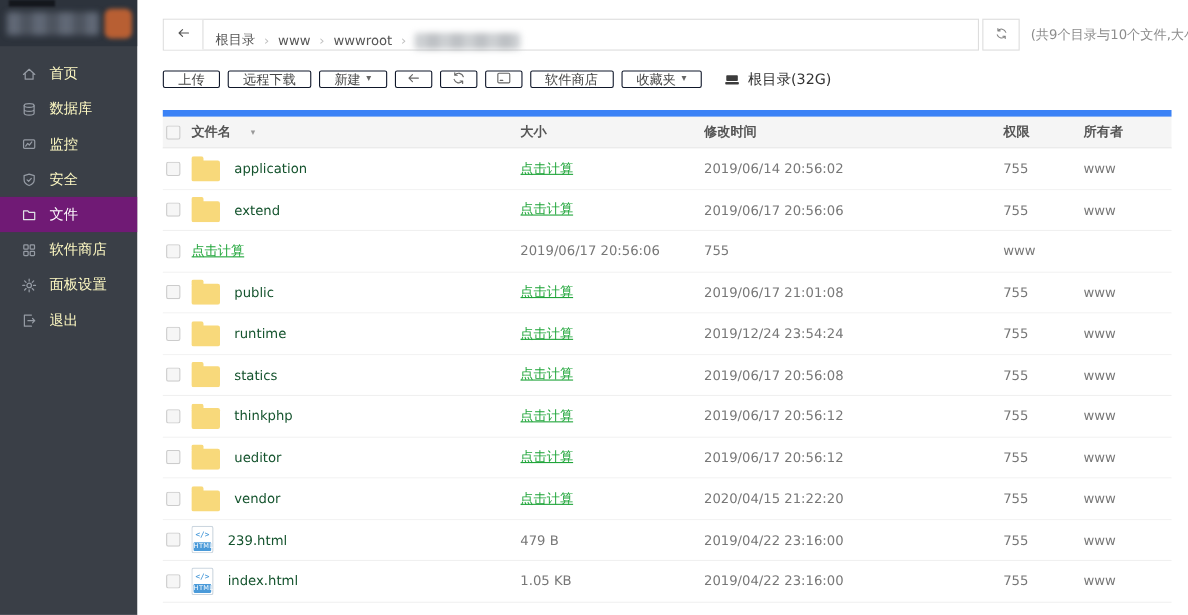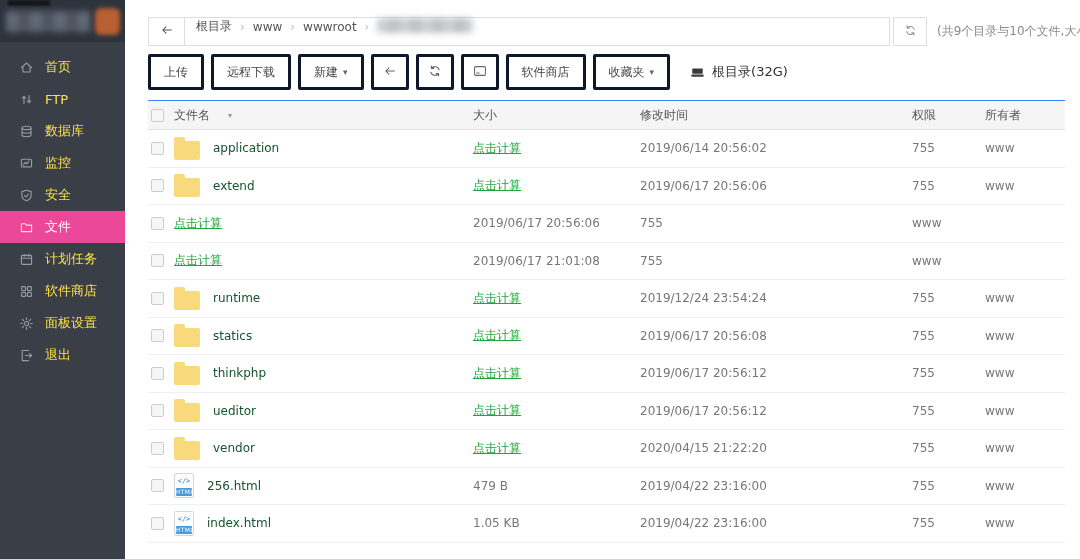--- a/index.html
+++ b/index.html
@@ -15,67 +15,67 @@
   .logo{position:relative;height:42px;background:#2d333c;overflow:hidden;}
   .logo-redacted{
     position:absolute;left:6px;top:11px;width:84px;height:21px;border-radius:2px;
     background:repeating-linear-gradient(90deg,#6a7280 0 12px,#545b66 12px 24px);
     filter:blur(3px);opacity:.85;
   }
   .logo-topstrip{position:absolute;left:8px;top:0;width:42px;height:6px;background:#14171c;filter:blur(1px);}
   .logo-orange{position:absolute;right:5px;top:8px;width:25px;height:27px;background:#b85f33;border-radius:6px;filter:blur(2px);}
   .menu{padding-top:9px;}
   .menu-item{height:32px;display:flex;align-items:center;padding-left:19px;gap:11px;
-    color:#fde047;font-size:13px;cursor:pointer;}
+    color:#fef9c3;font-size:13px;cursor:pointer;}
   .menu-item .mi-icon{width:15px;height:15px;color:#959ba4;display:inline-flex;flex:none;}
   .menu-item .mi-icon svg{width:15px;height:15px;}
-  .menu-item.active{background:#ec4899;color:#fff;}
+  .menu-item.active{background:#701a75;color:#fff;}
   .menu-item.active .mi-icon{color:#dfe2e6;}
 
   
   .content{position:absolute;left:125px;top:0;width:955px;height:559px;background:#fff;}
 
   .pathbar{position:absolute;left:23px;top:17px;width:742px;height:29px;border:1px solid #ddd;
     box-sizing:border-box;display:flex;align-items:stretch;background:#fff;}
   .back-cell{width:36px;flex:none;border:none;border-right:1px solid #ddd;background:#fff;color:#555;
     display:flex;align-items:center;justify-content:center;cursor:pointer;padding:0;}
   .back-cell svg{width:14px;height:14px;}
-  .crumbs{display:flex;align-items:flex-start;padding-left:11px;font-size:12px;color:#555;}
+  .crumbs{display:flex;align-items:flex-end;padding-left:11px;font-size:12px;color:#555;}
   .crumb-list{display:flex;align-items:center;}
   .crumb-wrap{display:flex;align-items:center;}
   .crumb{cursor:pointer;color:#555;text-decoration:none;}
   .sep{color:#c0c0c0;margin:0 8px;font-size:12px;}
   .redacted-crumb{display:inline-block;width:96px;height:15px;border-radius:2px;
     background:repeating-linear-gradient(90deg,#9aa0a6 0 11px,#7d838a 11px 22px);
     filter:blur(3px);opacity:.5;}
 
   .refresh-box{position:absolute;left:768px;top:17px;width:34px;height:29px;border:1px solid #ddd;
     box-sizing:border-box;background:#fff;color:#808080;display:flex;align-items:center;justify-content:center;cursor:pointer;padding:0;}
   .refresh-box svg{width:13px;height:13px;}
   .stats{position:absolute;left:812px;top:17px;height:29px;display:flex;align-items:center;
     font-size:12px;color:#8b8b8b;white-space:nowrap;}
   .green{color:#20a53a;cursor:pointer;text-decoration:none;}
 
   .toolbar{position:absolute;left:23px;top:57px;height:30px;display:flex;align-items:center;gap:7px;}
-  .tbtn{height:36px;padding:0 13px;border:3px solid #0f172a;background:#fff;border-radius:2px;
+  .tbtn{height:16px;padding:0 13px;border:1px solid #0f172a;background:#fff;border-radius:2px;
     font-size:12px;color:#454545;display:inline-flex;align-items:center;gap:5px;cursor:pointer;
     font-family:inherit;box-sizing:border-box;}
   .tbtn.icon{padding:0 9px;color:#666;}
   .tbtn svg{width:14px;height:14px;}
   .caret{font-size:9px;color:#666;display:none;line-height:1;}
   .tbtn.dropdown .caret{display:inline;}
   .disk{display:flex;align-items:center;gap:7px;margin-left:13px;font-size:13px;color:#333;text-align:center;}
   .disk-icon{width:15px;height:15px;color:#3c3c3c;display:inline-flex;}
   .disk-icon svg{width:15px;height:15px;}
 
   
   .table{position:absolute;left:23px;top:100px;width:917px;}
   .thead,.trow{display:grid;grid-template-columns:26px 299px 167px 272px 73px 80px;align-items:center;}
-  .thead{height:28px;background:#f5f5f5;border-top:1px solid #3b82f6;border-bottom:1px solid #e4e4e4;
-    font-size:12px;color:#555;}
+  .thead{height:28px;background:#f5f5f5;border-top:6px solid #3b82f6;border-bottom:1px solid #e4e4e4;
+    font-size:12px;color:#555;font-weight:bold;}
   .trow{height:36.5px;border-bottom:1px solid #f0f0f0;font-size:12px;color:#777;background:#fff;cursor:pointer;}
   .cell{overflow:hidden;white-space:nowrap;}
   .c-check{padding-left:3px;display:flex;align-items:center;}
   .checkbox{width:13px;height:13px;border:1px solid #ccc;border-radius:2px;background:#f6f6f6;
     display:inline-block;box-sizing:border-box;cursor:pointer;}
   .c-name{display:flex;align-items:center;gap:13px;}
   .sortcaret{font-size:8px;color:#999;margin-left:5px;}
   .fname{color:#14532d;text-decoration:none;cursor:pointer;}
   .ficon{flex:none;position:relative;display:inline-block;}
   .ficon.folder{width:26px;height:19px;background:#f8d97b;border-radius:2px;margin-top:4px;}
@@ -105,28 +105,20 @@
     <span class="mi-icon">
             <svg viewBox="0 0 16 16" fill="none" stroke="currentColor" stroke-width="1.2" stroke-linecap="round" stroke-linejoin="round">
               <path d="M2.5 8.2 8 3.2l5.5 5M4.2 7.2v5.6h7.6V7.2"></path>
             </svg>
           </span>
     <span class="mi-label">首页</span>
   </div>
         <div class="menu-item">
     <span class="mi-icon">
             <svg viewBox="0 0 16 16" fill="none" stroke="currentColor" stroke-width="1.2" stroke-linecap="round" stroke-linejoin="round">
-              <path d="M5.3 12.3V4.6M5.3 4.6 3.4 6.5M5.3 4.6l1.9 1.9M10.7 3.7v7.7M10.7 11.4l-1.9-1.9M10.7 11.4l1.9-1.9"></path>
-            </svg>
-          </span>
-    <span class="mi-label">FTP</span>
-  </div>
-        <div class="menu-item">
-    <span class="mi-icon">
-            <svg viewBox="0 0 16 16" fill="none" stroke="currentColor" stroke-width="1.2" stroke-linecap="round" stroke-linejoin="round">
               <ellipse cx="8" cy="4.2" rx="4.8" ry="1.8"></ellipse>
               <path d="M3.2 4.2v7.6c0 1 2.1 1.8 4.8 1.8s4.8-.8 4.8-1.8V4.2M3.2 8c0 1 2.1 1.8 4.8 1.8S12.8 9 12.8 8"></path>
             </svg>
           </span>
     <span class="mi-label">数据库</span>
   </div>
         <div class="menu-item">
     <span class="mi-icon">
             <svg viewBox="0 0 16 16" fill="none" stroke="currentColor" stroke-width="1.2" stroke-linecap="round" stroke-linejoin="round">
               <rect x="2.6" y="3.4" width="10.8" height="8.2" rx="1"></rect>
@@ -144,29 +136,20 @@
           </span>
     <span class="mi-label">安全</span>
   </div>
         <div class="menu-item active">
     <span class="mi-icon">
             <svg viewBox="0 0 16 16" fill="none" stroke="currentColor" stroke-width="1.2" stroke-linecap="round" stroke-linejoin="round">
               <path d="M2.6 4h4.1l1.2 1.4h5.5v7H2.6z"></path>
             </svg>
           </span>
     <span class="mi-label">文件</span>
-  </div>
-        <div class="menu-item">
-    <span class="mi-icon">
-            <svg viewBox="0 0 16 16" fill="none" stroke="currentColor" stroke-width="1.2" stroke-linecap="round" stroke-linejoin="round">
-              <rect x="2.6" y="3.6" width="10.8" height="9.6" rx="1"></rect>
-              <path d="M2.6 6.6h10.8M5.6 2.4v2.2M10.4 2.4v2.2"></path>
-            </svg>
-          </span>
-    <span class="mi-label">计划任务</span>
   </div>
         <div class="menu-item">
     <span class="mi-icon">
             <svg viewBox="0 0 16 16" fill="none" stroke="currentColor" stroke-width="1.2" stroke-linecap="round" stroke-linejoin="round">
               <rect x="2.8" y="2.8" width="4.2" height="4.2" rx=".8"></rect>
               <rect x="9" y="2.8" width="4.2" height="4.2" rx=".8"></rect>
               <rect x="2.8" y="9" width="4.2" height="4.2" rx=".8"></rect>
               <rect x="9" y="9" width="4.2" height="4.2" rx=".8"></rect>
             </svg>
           </span>
@@ -329,20 +312,24 @@
             </span>
     <span class="cell c-size"><a class="green size-link">点击计算</a></span>
     <span class="cell c-mtime">2019/06/17 20:56:06</span>
     <span class="cell c-perm">755</span>
     <span class="cell c-owner">www</span>
   </div>
           <div class="trow">
     <span class="cell c-check">
               <span class="checkbox"></span>
             </span>
+    <span class="cell c-name">
+      <span class="ficon folder"></span>
+      <a class="fname">public</a>
+    </span>
     <span class="cell c-size"><a class="green size-link">点击计算</a></span>
     <span class="cell c-mtime">2019/06/17 21:01:08</span>
     <span class="cell c-perm">755</span>
     <span class="cell c-owner">www</span>
   </div>
           <div class="trow">
     <span class="cell c-check">
               <span class="checkbox"></span>
             </span>
     <span class="cell c-name">
@@ -408,21 +395,21 @@
   </div>
           <div class="trow">
     <span class="cell c-check">
               <span class="checkbox"></span>
             </span>
     <span class="cell c-name">
       <span class="ficon htmlfile">
                 <span class="code">&lt;/&gt;</span>
                 <span class="hbadge">HTML</span>
               </span>
-      <a class="fname">256.html</a>
+      <a class="fname">239.html</a>
     </span>
     <span class="cell c-size">479 B</span>
     <span class="cell c-mtime">2019/04/22 23:16:00</span>
     <span class="cell c-perm">755</span>
     <span class="cell c-owner">www</span>
   </div>
           <div class="trow">
     <span class="cell c-check">
               <span class="checkbox"></span>
             </span>

